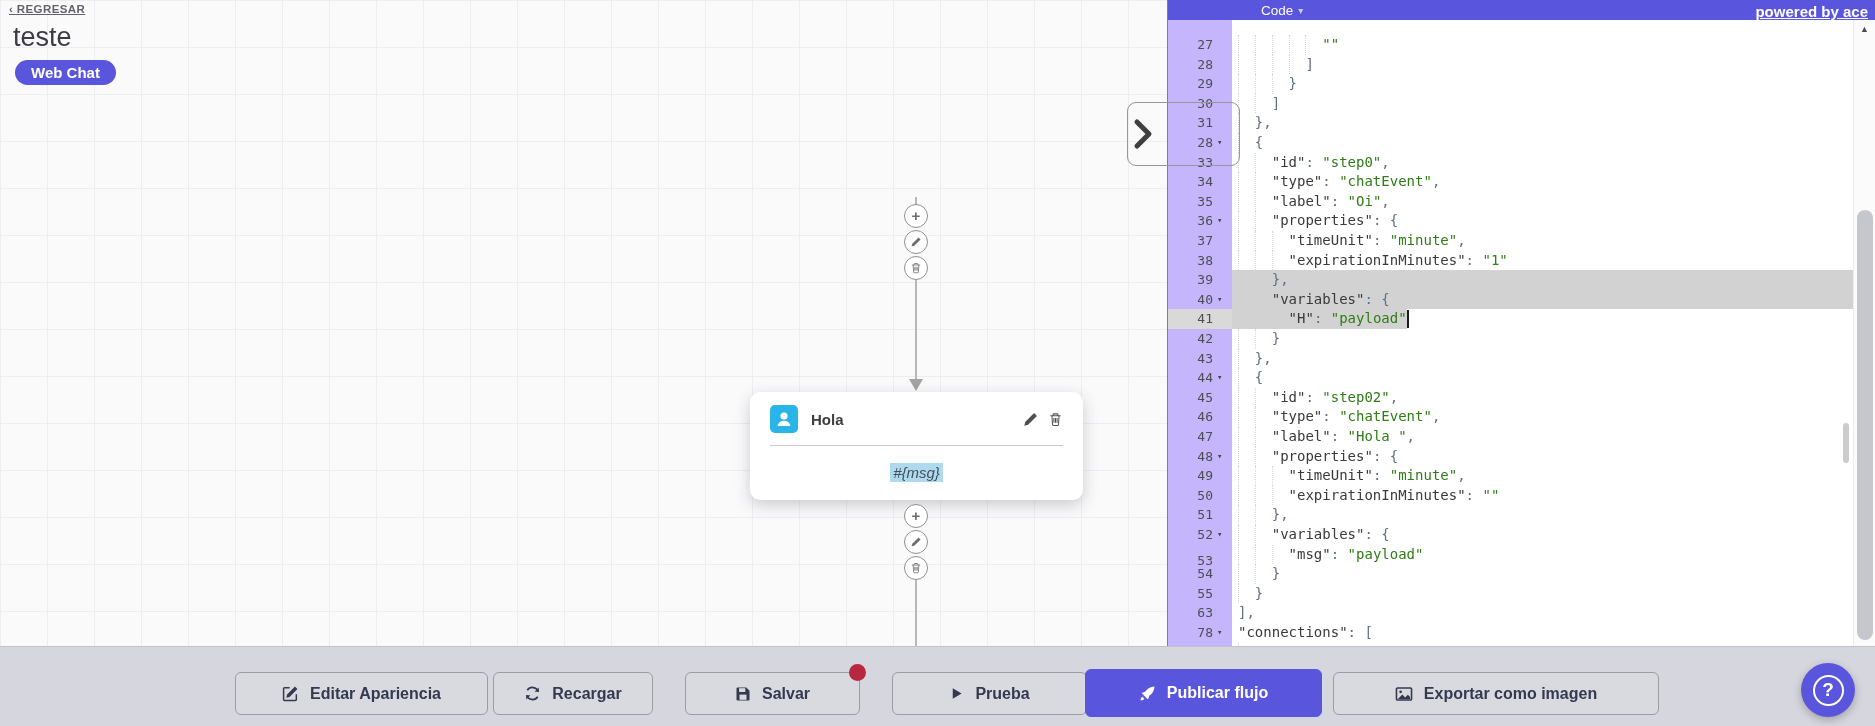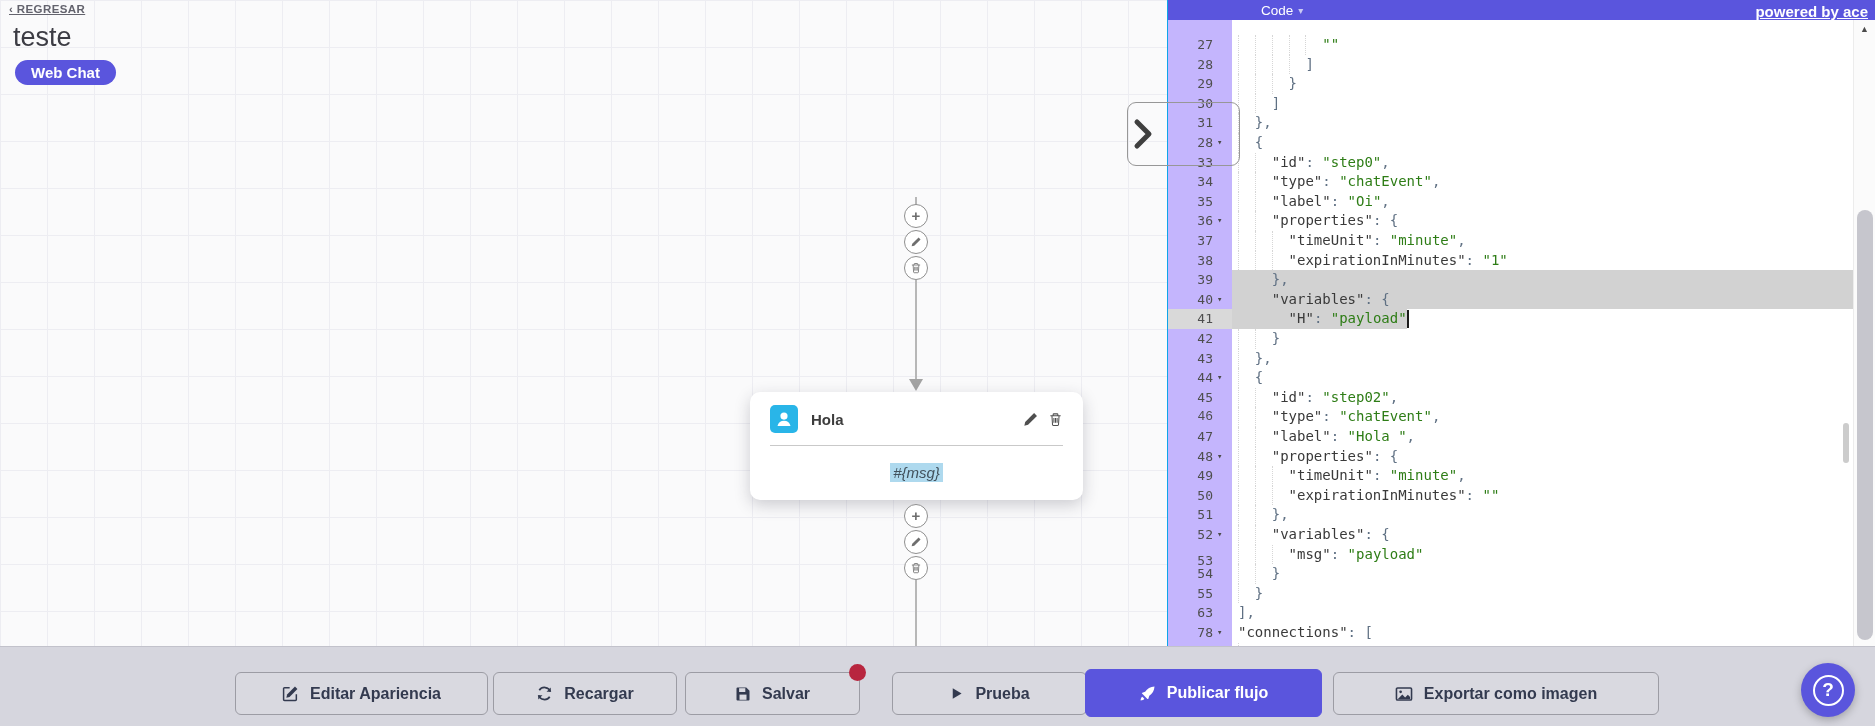--- a/index.html
+++ b/index.html
@@ -86,21 +86,21 @@
 
   
   .toolbar{position:absolute;left:0;bottom:0;width:1875px;height:80px;background:var(--band);
     border-top:1px solid #c2c2cb;z-index:10}
   .tb-btn{position:absolute;top:25px;height:43px;border:1px solid #9c9ca4;border-radius:6px;background:var(--btnbg);
     color:#333a4f;font-family:"Liberation Sans",sans-serif;font-weight:700;font-size:16px;
     display:flex;align-items:center;justify-content:center;gap:11px;cursor:pointer}
   .tb-btn.primary{background:var(--accent);border-color:var(--accent);color:#fff}
   .tb-ico{display:flex;align-items:center}
   [data-btn="editar-apariencia"]{left:235px;width:253px}
-  [data-btn="recargar"]{left:493px;width:184px}
+  [data-btn="recargar"]{left:493px;width:160px}
   [data-btn="salvar"]{left:685px;width:175px}
   [data-btn="prueba"]{left:892px;width:195px}
   [data-btn="publicar-flujo"]{left:1085px;width:237px;top:22px;height:48px}
   [data-btn="exportar-imagen"]{left:1333px;width:326px}
   .unsaved-dot{position:absolute;right:-7px;top:-9px;width:17px;height:17px;border-radius:50%;background:#b8263f}
 
   
   .help-btn{position:absolute;left:1801px;top:663px;width:54px;height:54px;border-radius:50%;background:var(--accent);
     z-index:11;display:flex;align-items:center;justify-content:center;cursor:pointer;box-shadow:0 3px 8px rgba(0,0,0,.25)}
   .help-ring{width:31px;height:31px;border-radius:50%;border:2.5px solid #fff;display:flex;align-items:center;justify-content:center;
@@ -203,21 +203,21 @@
         <div class="gut-row" style="top: 191.4px;"><span class="gnum">36</span><span class="fold">▾</span></div>
         <div class="gut-row" style="top: 211px;"><span class="gnum">37</span></div>
         <div class="gut-row" style="top: 230.6px;"><span class="gnum">38</span></div>
         <div class="gut-row" style="top: 250.2px;"><span class="gnum">39</span></div>
         <div class="gut-row" style="top: 269.8px;"><span class="gnum">40</span><span class="fold">▾</span></div>
         <div class="gut-row active" style="top: 289.4px;"><span class="gnum">41</span></div>
         <div class="gut-row" style="top: 309px;"><span class="gnum">42</span></div>
         <div class="gut-row" style="top: 328.6px;"><span class="gnum">43</span></div>
         <div class="gut-row" style="top: 348.2px;"><span class="gnum">44</span><span class="fold">▾</span></div>
         <div class="gut-row" style="top: 367.8px;"><span class="gnum">45</span></div>
-        <div class="gut-row" style="top: 387.4px; font-family: Liberation Mono, monospace;"><span class="gnum">46</span></div>
+        <div class="gut-row" style="top: 387.4px;"><span class="gnum">46</span></div>
         <div class="gut-row" style="top: 407px;"><span class="gnum">47</span></div>
         <div class="gut-row" style="top: 426.6px;"><span class="gnum">48</span><span class="fold">▾</span></div>
         <div class="gut-row" style="top: 446.2px;"><span class="gnum">49</span></div>
         <div class="gut-row" style="top: 465.8px;"><span class="gnum">50</span></div>
         <div class="gut-row" style="top: 485.4px;"><span class="gnum">51</span></div>
         <div class="gut-row" style="top: 505px;"><span class="gnum">52</span><span class="fold">▾</span></div>
         <div class="gut-row" style="top: 531px;"><span class="gnum">53</span></div>
         <div class="gut-row" style="top: 544.2px;"><span class="gnum">54</span></div>
         <div class="gut-row" style="top: 563.8px;"><span class="gnum">55</span></div>
         <div class="gut-row" style="top: 583.4px;"><span class="gnum">63</span></div>

